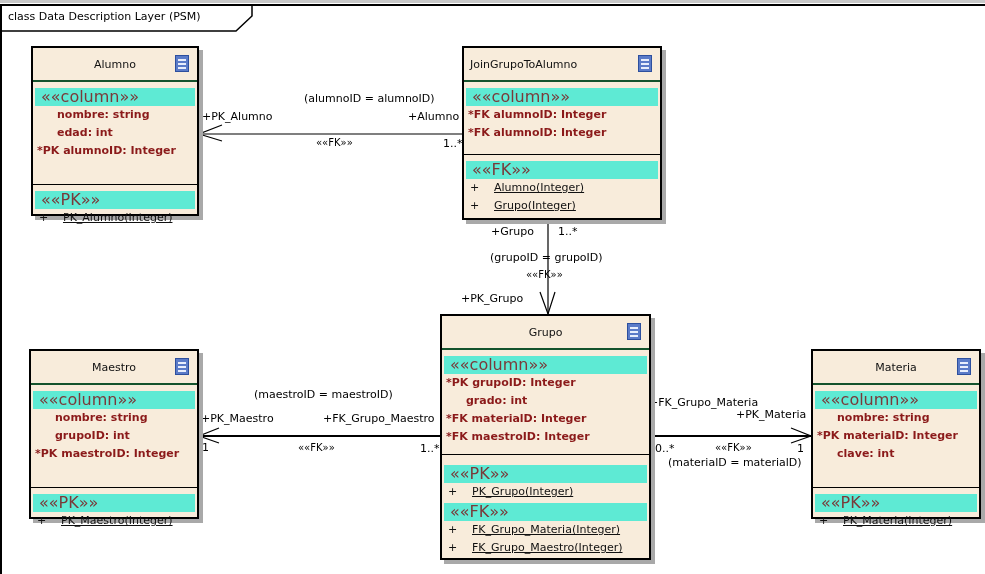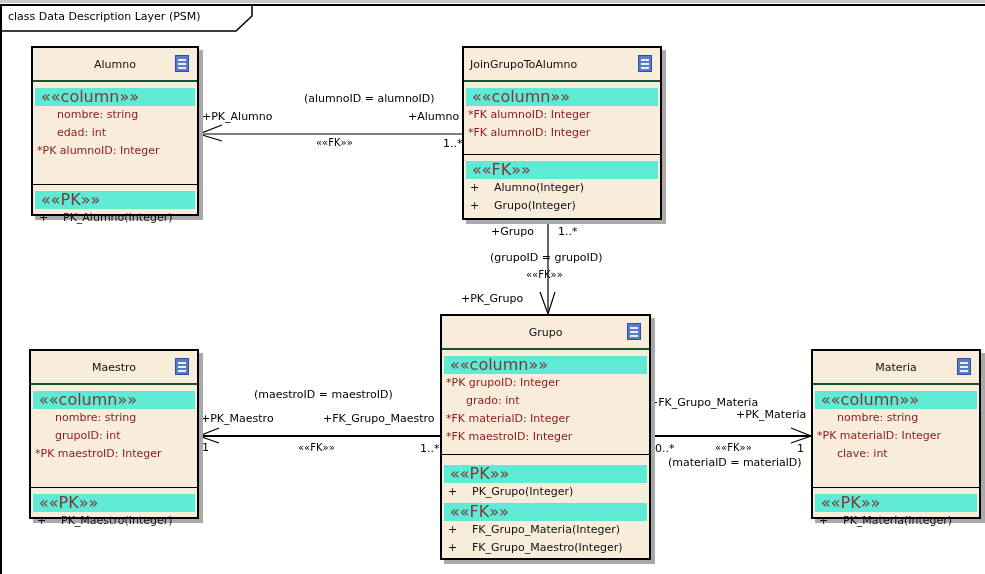--- a/index.html
+++ b/index.html
@@ -18,24 +18,24 @@
   .ent-name { font-size:11px; color:#111; }
   .ent-name.left { position:absolute; left:6px; }
   .ent-icon { position:absolute; right:8px; top:7px; width:14px; height:17px;
               background:#5b7bc8; border:1px solid #2d4f9e; box-sizing:border-box; }
   .ent-icon i { position:absolute; left:2px; right:2px; height:2px; background:#e8eefc; }
   .ent-section { padding:4px 0 6px 0; }
   .ent-section.bordered { border-bottom:1.5px solid #000; }
   .stereo { background:#5eead4; color:#7a3a3a; font-size:16px; height:18px; line-height:18px;
             padding-left:6px; margin:2px 2px 0 2px; }
   .row { height:18px; line-height:18px; font-size:11px; white-space:nowrap; }
-  .col { color:#8b1a1a; font-weight:normal; }
+  .col { color:#8b1a1a; font-weight:bold; }
   .col.indent { padding-left:24px; }
   .col.key { padding-left:4px; }
-  .op { color:#111; padding-left:6px; }
+  .op { color:#111; padding-left:6px;text-decoration:underline; }
   .op .plus { display:inline-block; width:24px; }
 
   .lbl { position:absolute; font-size:11px; white-space:nowrap; color:#000; }
   svg.lines { position:absolute; left:0; top:0; }
 </style>
 </head>
 <body>
 
 <div class="frame-top"></div>
 <div class="frame-top2"></div>

